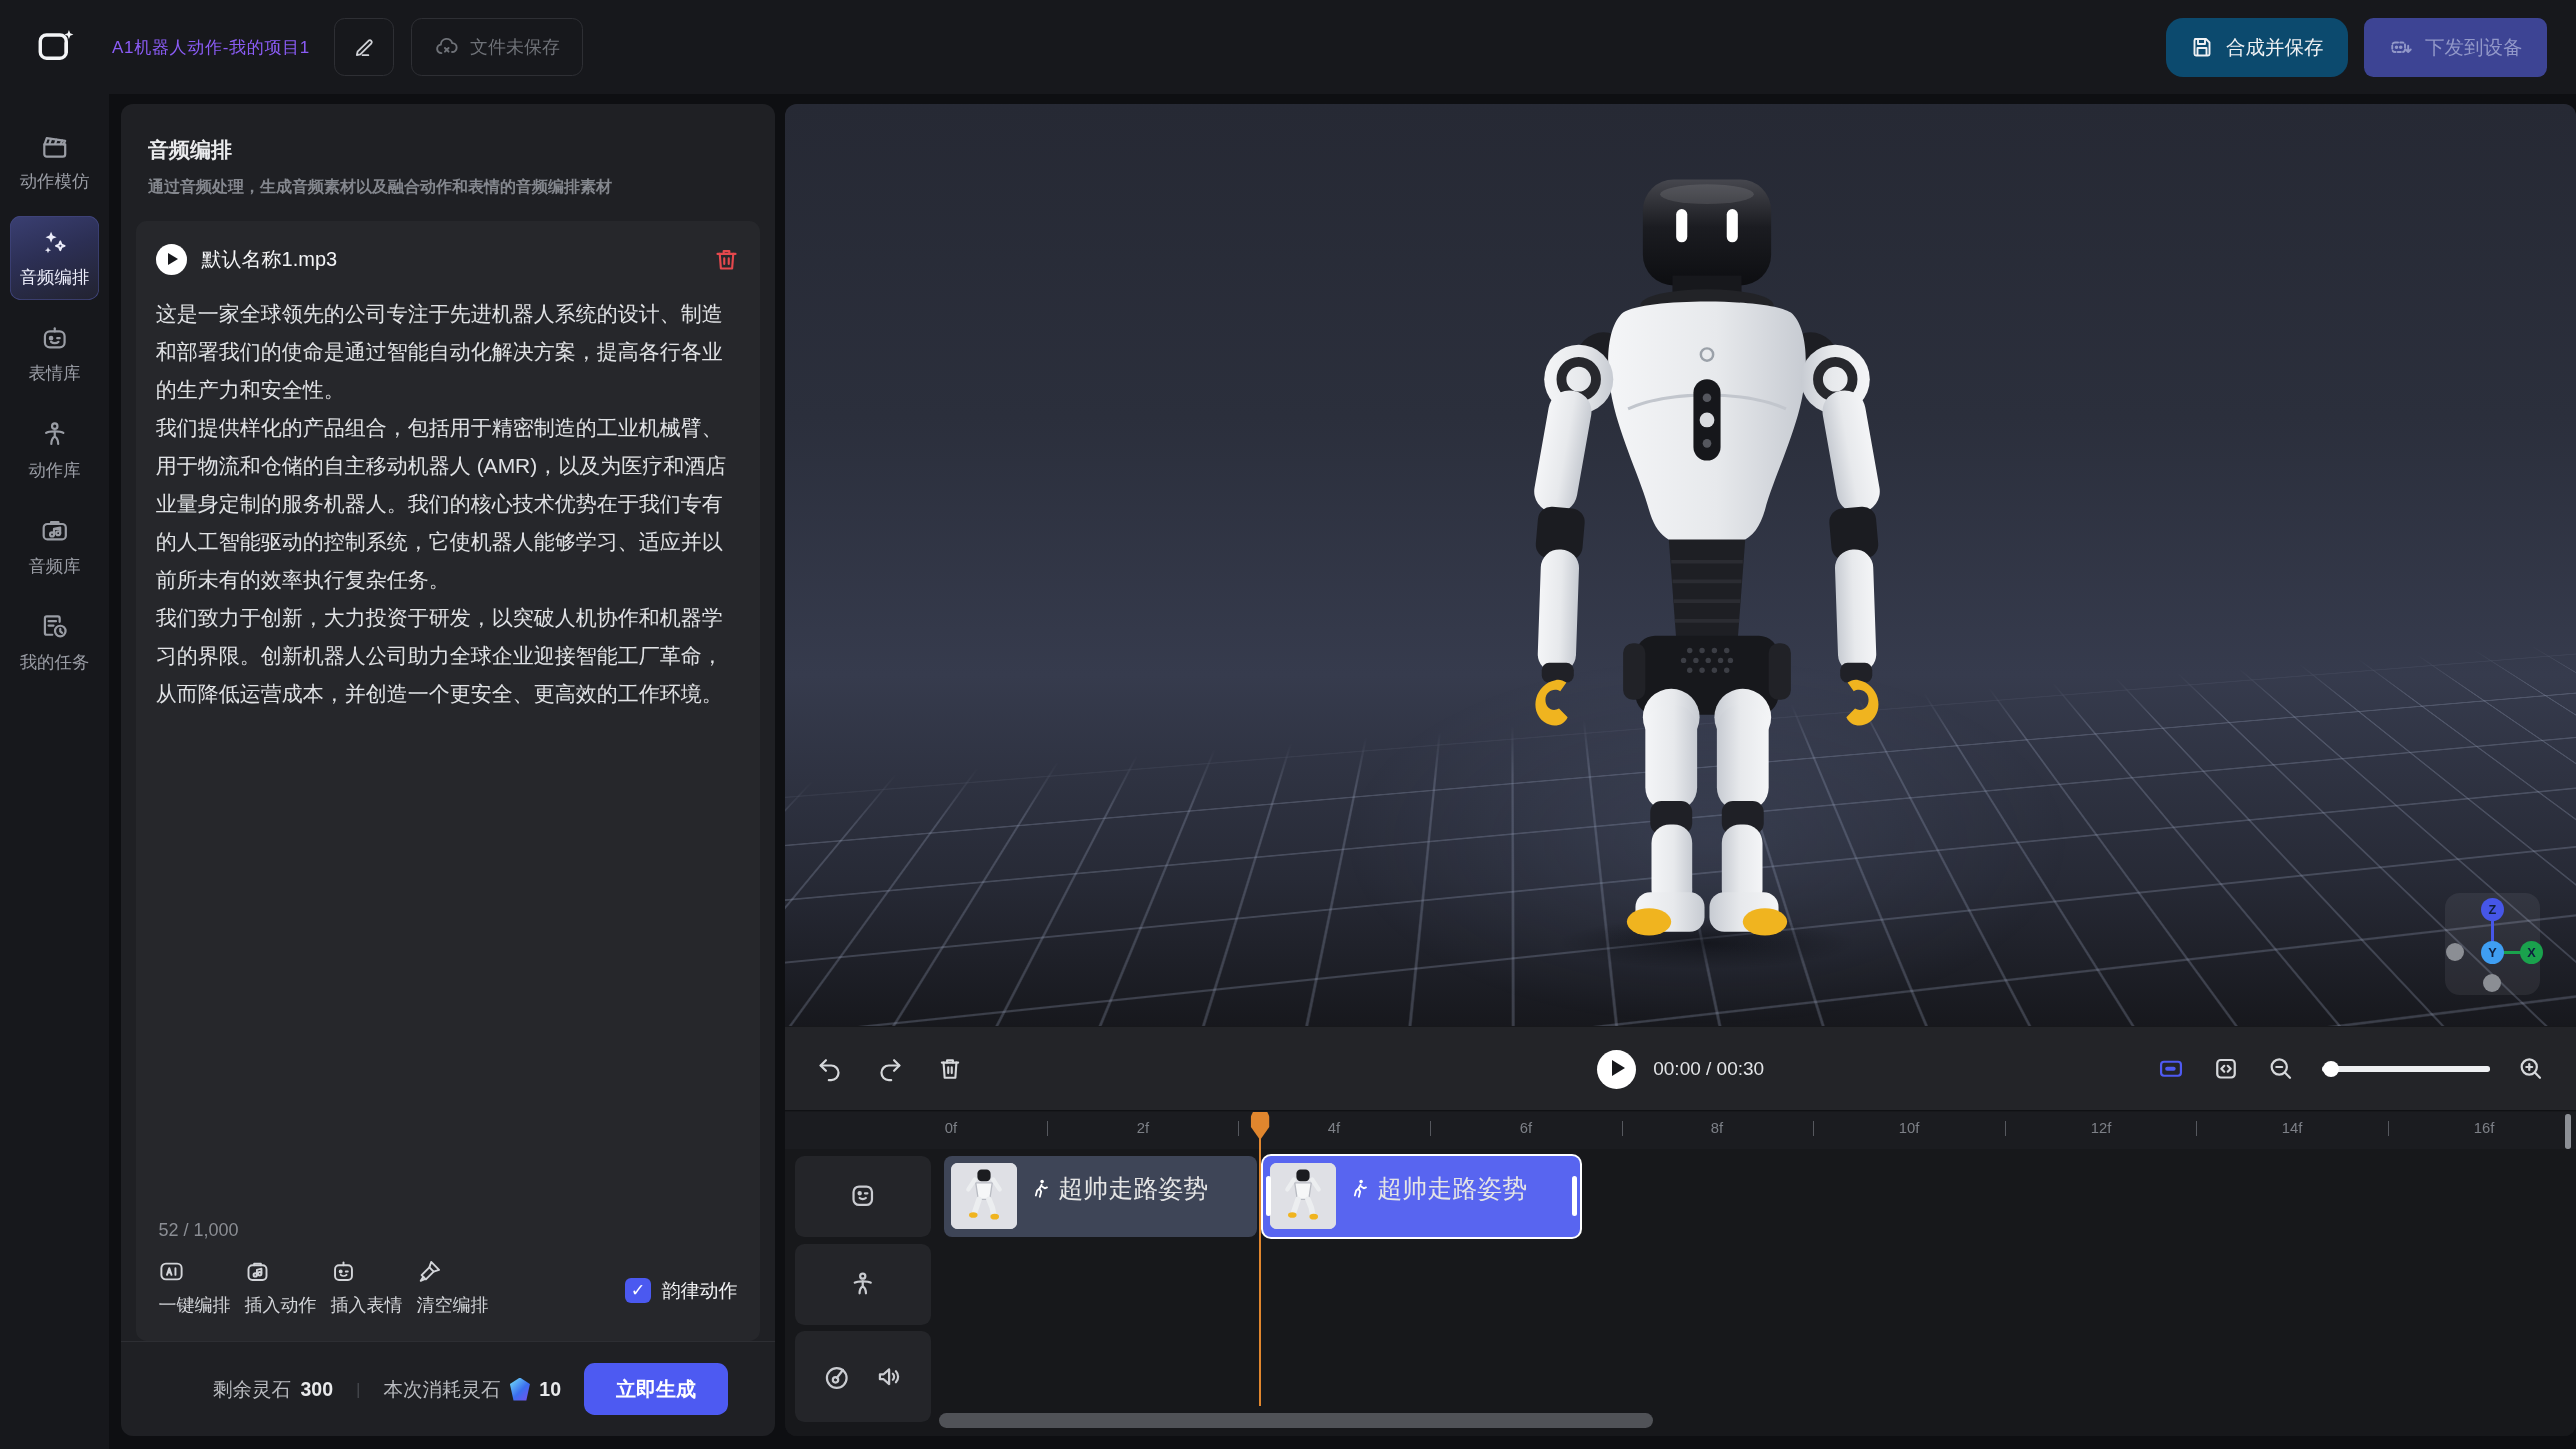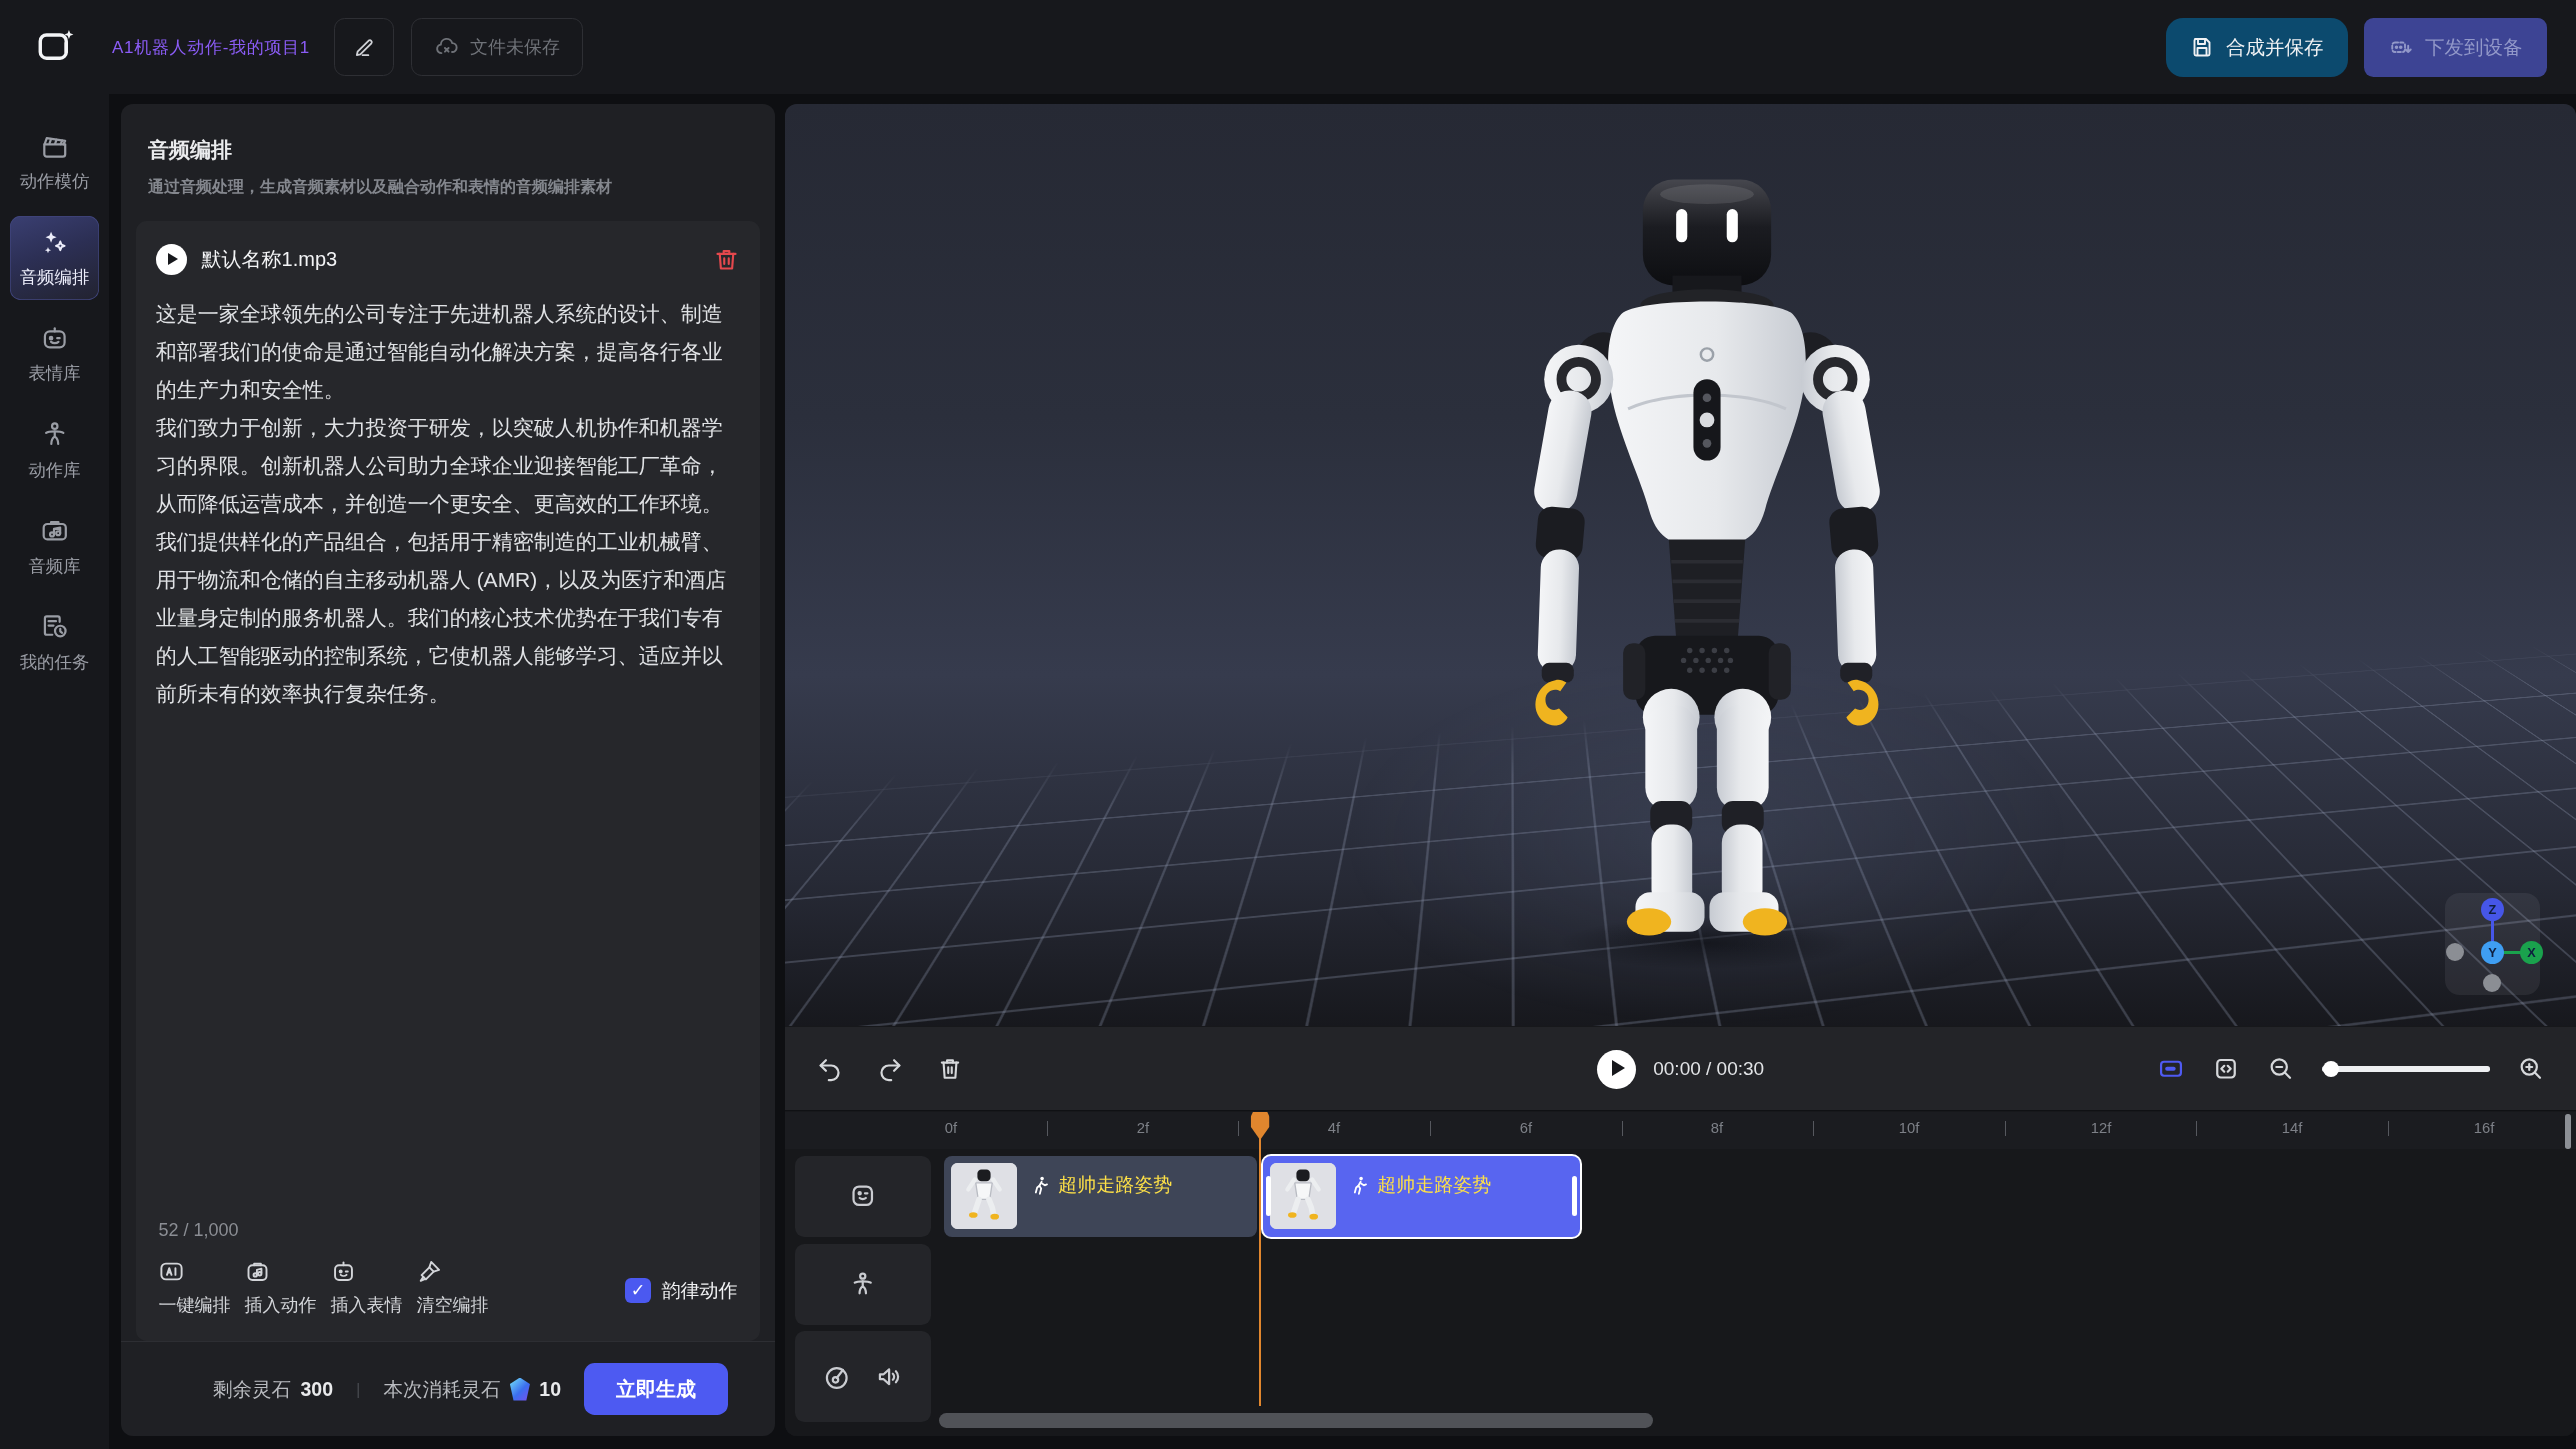--- a/index.html
+++ b/index.html
@@ -116,21 +116,21 @@
   .tick { position:absolute; top:9.4px; width:1.3px; height:14.8px; background:#56585e; }
   .tracks { position:absolute; left:0; right:0; top:122px; bottom:0; background:#17181b; }
   .track-head { position:absolute; left:10px; width:136px; background:#242529; border-radius:9.4px;
                 display:flex; align-items:center; justify-content:center; gap:23px; color:#caccd1; }
   .track-head .icon { width:29.5px; height:29.5px; }
   .clip { position:absolute; top:6.7px; height:81px; border-radius:8px; display:flex; align-items:flex-start;
           gap:13.4px; padding:7.4px 6.7px; cursor:pointer; }
   .clip.plain { background:#3e4557; }
   .clip.selected { background:#5865f0; box-shadow:0 0 0 2px #ffffff; }
   .clip .thumb { width:66px; height:66px; border-radius:6.7px; overflow:hidden; background:#dfe0e5; flex:none; }
-  .clip .cliplabel { display:flex; align-items:center; gap:6.7px; margin-top:9.4px; color:#fde047; font-size:19px; }
+  .clip .cliplabel { display:flex; align-items:center; gap:6.7px; margin-top:9.4px; color:#e5e5e5; font-size:25px; }
   .clip .walk-ic { width:21.5px; height:21.5px; color:#fff; }
   .grip { position:absolute; top:20px; width:4.7px; height:40px; border-radius:2.7px; background:#fff; }
   .playhead-line { position:absolute; top:86px; width:2px; height:293px; background:#e0862e; }
   .playhead-head { position:absolute; top:85px; width:19px; height:28px; transform:translateX(-8.4px);
                    background:#e0862e; clip-path:polygon(12% 0,88% 0,100% 18%,100% 52%,50% 100%,0 52%,0 18%); }
   .h-scroll { position:absolute; top:386px; left:154px; width:714px; height:14.8px; border-radius:7.4px; background:#505257; cursor:pointer; }
   .v-scroll { position:absolute; top:87px; right:5.4px; width:6px; height:35px; border-radius:2.7px; background:#8d9096; cursor:pointer; }
 </style>
 </head>
 <body>
@@ -271,22 +271,22 @@
             <path d="M4 7h16"></path>
               <path d="M9.5 7V4.5h5V7"></path>
             <path d="M6 7l1 13h10l1-13"></path>
               <path d="M10 11v5M14 11v5"></path>
           </svg>
         </span>
       </div>
 
       <div class="transcript">
         <p>这是一家全球领先的公司专注于先进机器人系统的设计、制造和部署我们的使命是通过智能自动化解决方案，提高各行各业的生产力和安全性。</p>
+        <p>我们提供样化的产品组合，包括用于精密制造的工业机械臂、用于物流和仓储的自主移动机器人 (AMR)，以及为医疗和酒店业量身定制的服务机器人。我们的核心技术优势在于我们专有的人工智能驱动的控制系统，它使机器人能够学习、适应并以前所未有的效率执行复杂任务。</p>
         <p>我们致力于创新，大力投资于研发，以突破人机协作和机器学习的界限。创新机器人公司助力全球企业迎接智能工厂革命，从而降低运营成本，并创造一个更安全、更高效的工作环境。</p>
-        <p>我们提供样化的产品组合，包括用于精密制造的工业机械臂、用于物流和仓储的自主移动机器人 (AMR)，以及为医疗和酒店业量身定制的服务机器人。我们的核心技术优势在于我们专有的人工智能驱动的控制系统，它使机器人能够学习、适应并以前所未有的效率执行复杂任务。</p>
       </div>
 
       <div class="char-count">52 / 1,000</div>
 
       <div class="tools-row">
         <div class="tool">
           <span class="icon">
             <svg viewBox="0 0 24 24" width="27" height="27" fill="none" stroke="currentColor" stroke-width="1.7" stroke-linecap="round" stroke-linejoin="round">
               <rect x="3" y="5" width="18" height="14" rx="4"></rect>
               <path d="M8 15l2-6 2 6M8.8 13h2.4M15.5 9v6"></path>

